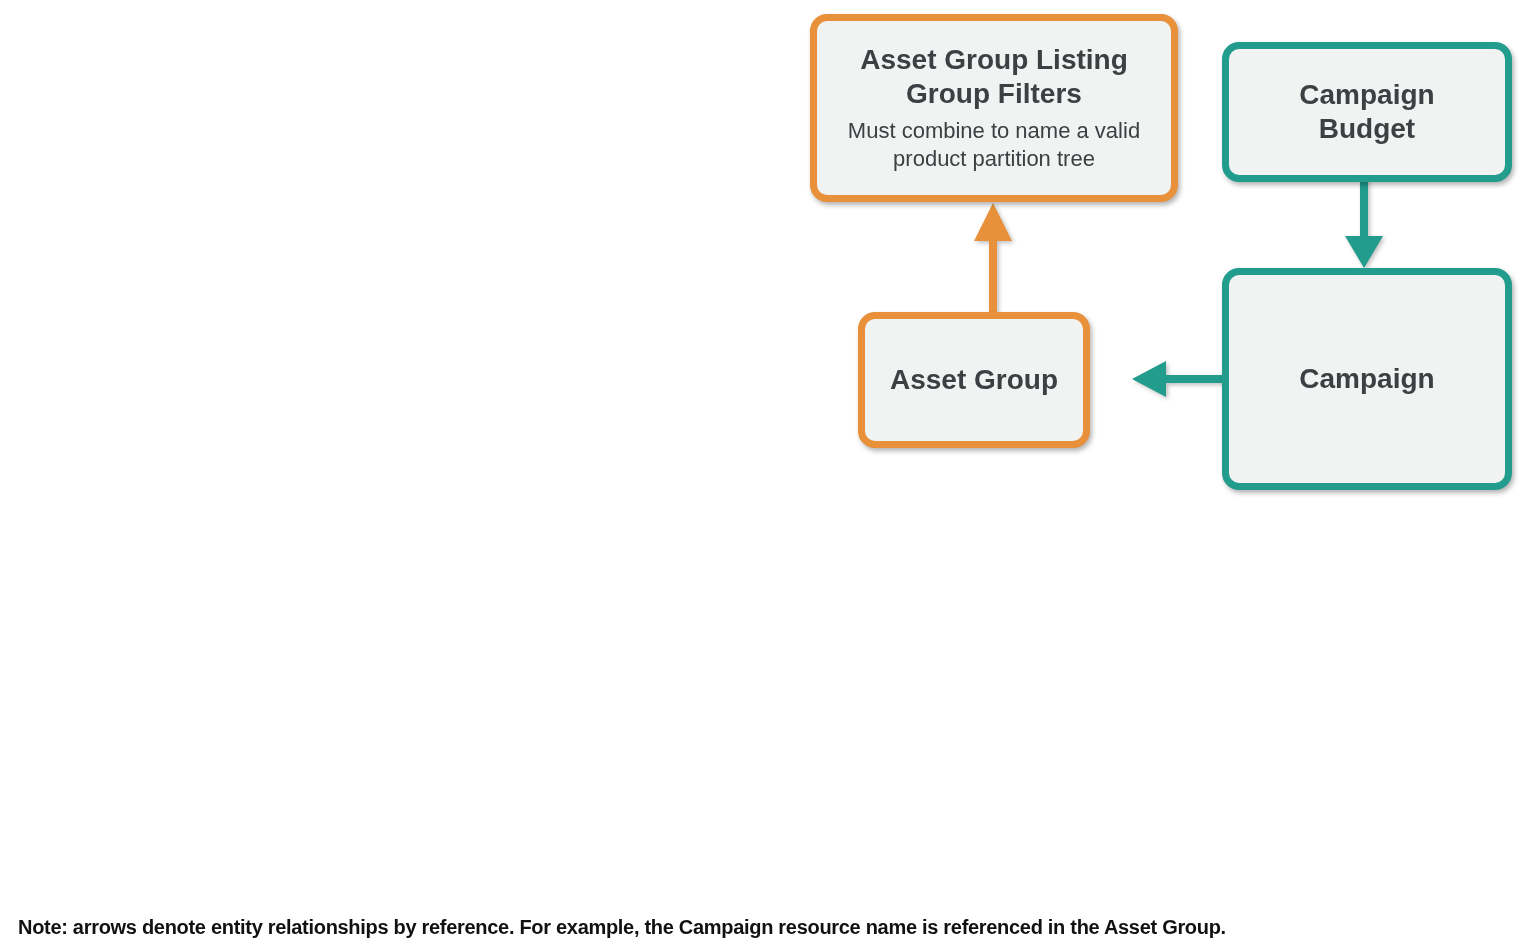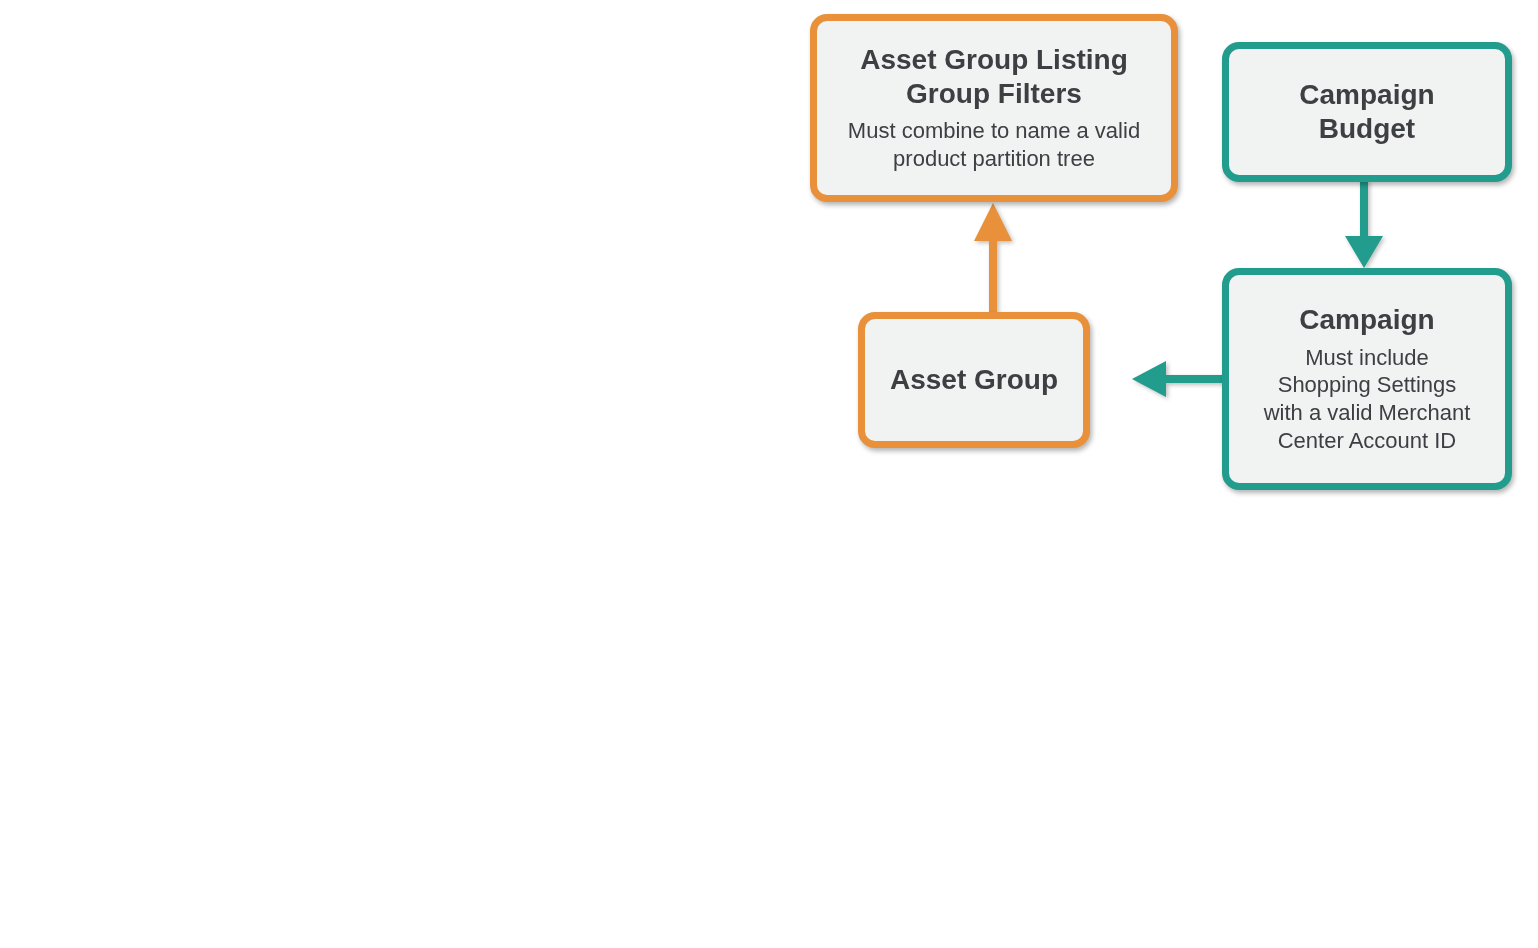--- a/index.html
+++ b/index.html
@@ -114,20 +114,17 @@
     <div class="node-title">Campaign
 Budget</div>
   </div>
 
   <div class="node orange node-asset-group">
     <div class="node-title">Asset Group</div>
   </div>
 
   <div class="node teal node-campaign">
     <div class="node-title">Campaign</div>
-    <div class="node-subtitle">Must include
-Shopping Settings
-with a valid Merchant
-Center Account ID</div>
   </div>
 
+  <div class="footnote">Note: arrows denote entity relationships by reference. For example, the Campaign resource name is referenced in the Asset Group.</div>
 
 </div>
 
 </body></html>

